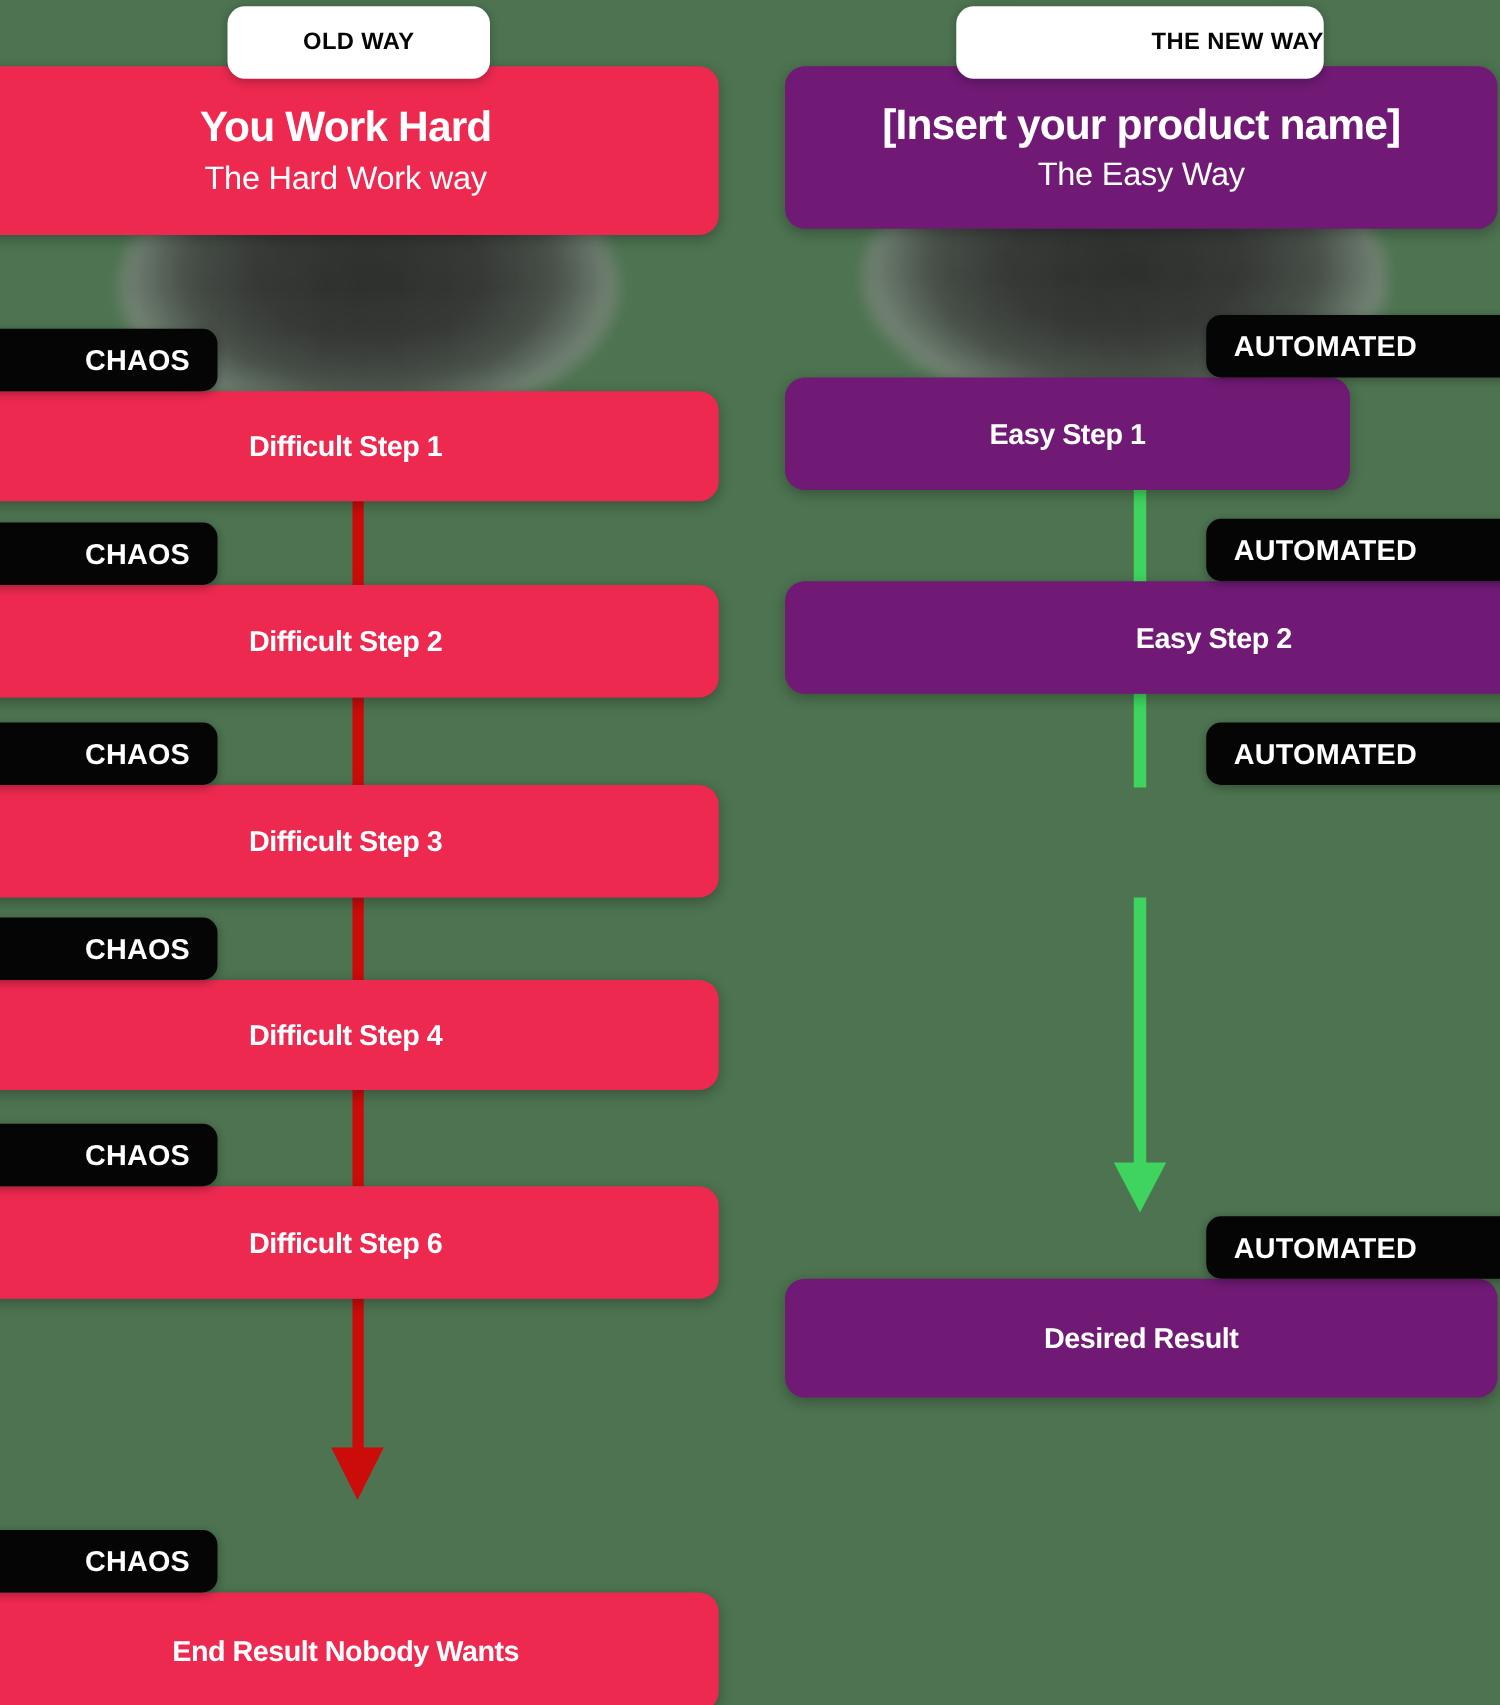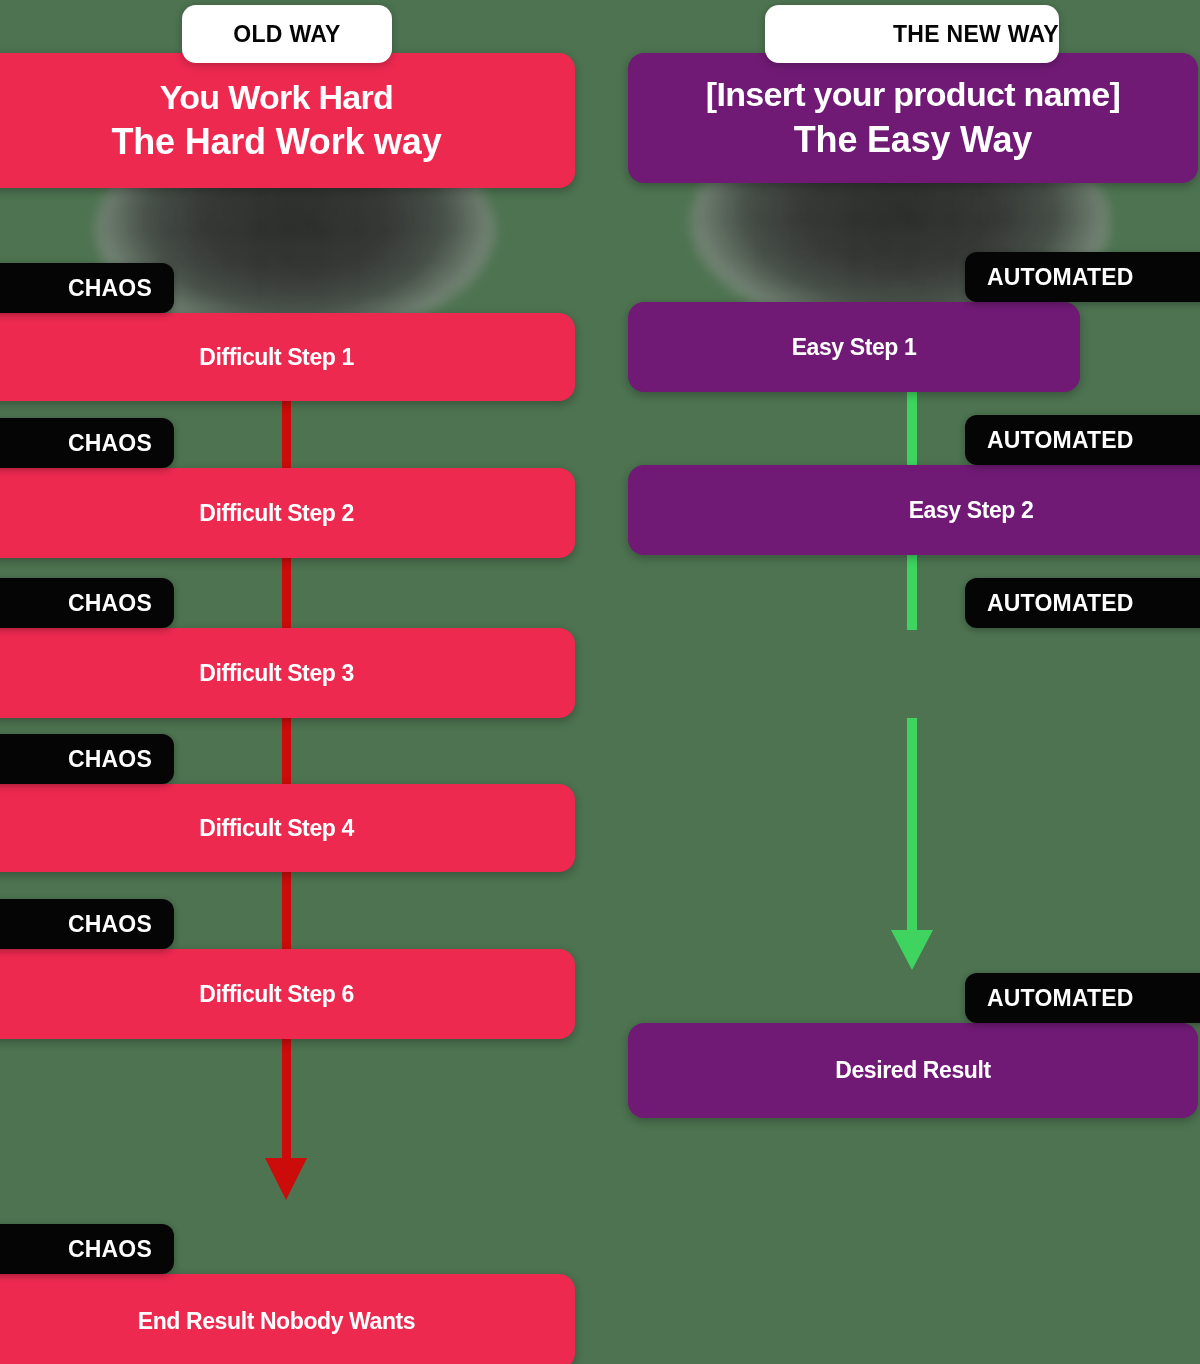--- a/index.html
+++ b/index.html
@@ -78,34 +78,34 @@
     font-weight: 700;
     font-size: 23px;
     letter-spacing: -0.4px;
     line-height: 1.15;
   }
   .header-card .card-title {
     font-size: 34px;
     letter-spacing: -0.7px;
   }
   .card-sub {
-    font-weight: 700;
-    font-size: 36px;
+    font-weight: 400;
+    font-size: 26px;
     margin-top: 4px;
     letter-spacing: -0.2px;
   }
 
   
   .pill {
     position: absolute;
     background: #ffffff;
     color: #050505;
     border-radius: 14px;
     font-weight: 700;
-    font-size: 23px;
+    font-size: 19px;
     letter-spacing: .3px;
     display: flex;
     align-items: center;
     justify-content: center;
     box-shadow: 0 2px 8px rgba(0,0,0,.25);
     z-index: 20;
   }
 
   
   .tag {

